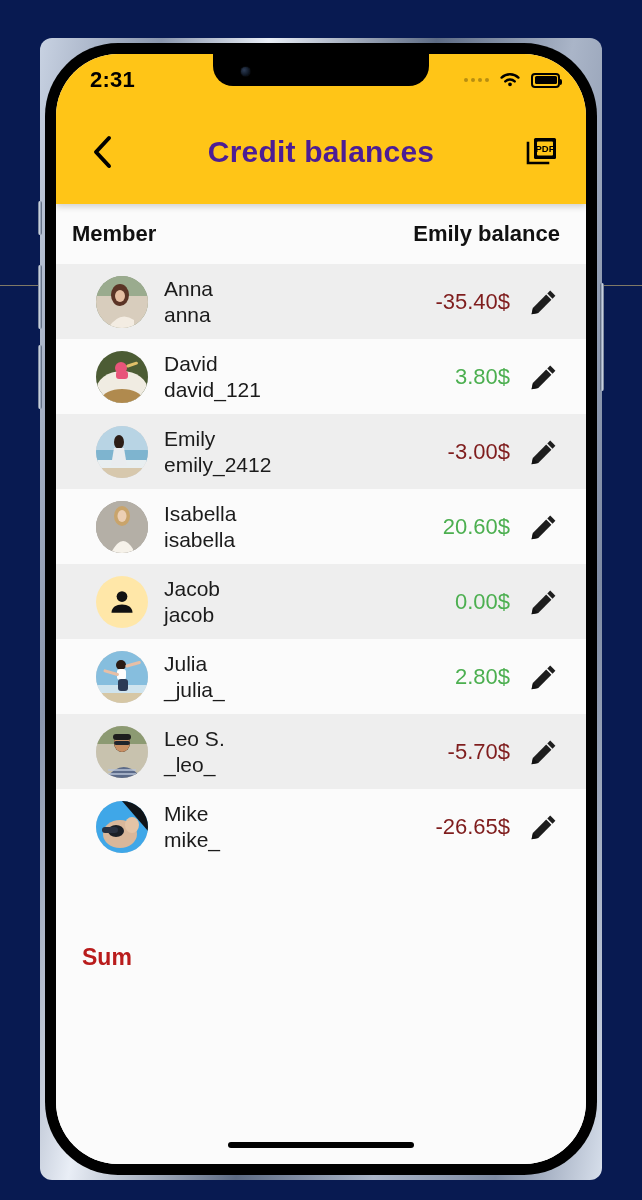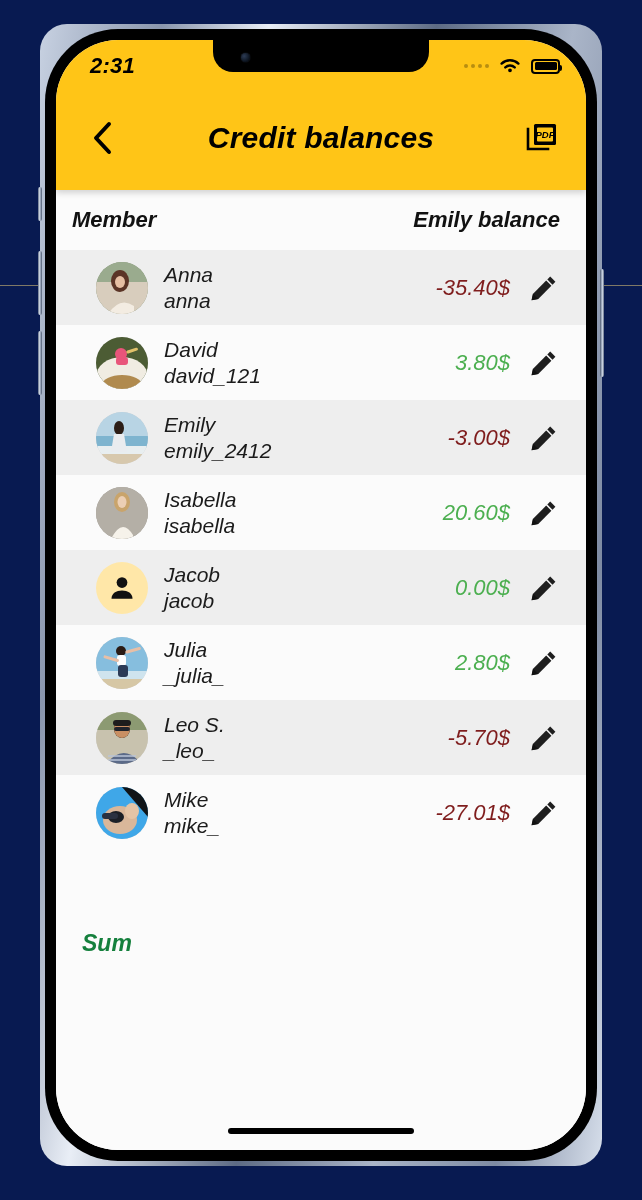--- a/index.html
+++ b/index.html
@@ -25,27 +25,26 @@
     height: 1px;
     background: rgba(226,200,120,.55);
   }
   .bg-line.left  { left: 0;   width: 44px; }
   .bg-line.right { right: 0;  width: 74px; }
 
   
   #device {
     position: absolute;
     left: 40px;
-    top: 24px;
+    top: 38px;
     width: 562px;
     height: 1142px;
-    border-radius: 27px;
+    border-radius: 12px;
     background: linear-gradient(100deg,#c8d2e2 0%,#8a96ad 16%,#e9eef6 30%,#5d6b84 52%,#aab5c8 70%,#7e8ba3 86%,#d7dfeb 100%);
     padding: 5px;
-    font-style: italic;
   }
   #device-inner {
     position: relative;
     width: 100%;
     height: 100%;
     border-radius: 73px;
     background: #000;
     padding: 11px;
   }
   
@@ -164,21 +163,21 @@
     width: 44px; height: 44px;
     display: flex; align-items: center; justify-content: center;
     cursor: pointer;
   }
   #page-title {
     position: absolute;
     left: 0; right: 0;
     text-align: center;
     font-size: 30px;
     font-weight: bold;
-    color: #000000;
+    color: #4c1d95;
     letter-spacing: .2px;
     pointer-events: none;
   }
   #pdf-button {
     margin-left: auto;
     width: 44px; height: 44px;
     display: flex; align-items: center; justify-content: center;
     cursor: pointer;
     z-index: 3;
   }
@@ -264,21 +263,21 @@
 
   #sum-row {
     display: flex;
     align-items: center;
     height: 74px;
     padding: 0 22px 0 26px;
     margin-top: 56px;
     background: #fbfbfb;
   }
   #sum-label {
-    font-size: 23px; font-weight: bold; color: #15803d;
+    font-size: 23px; font-weight: bold; color: #b91c1c;
   }
   #sum-value {
     margin-left: auto;
     font-size: 25px; font-weight: bold;
     color: #f02e1e;
     padding-right: 63px;
   }
 
   #home-indicator {
     position: absolute;
@@ -535,21 +534,21 @@
                     <ellipse cx="24" cy="33" rx="17" ry="14" fill="#d9b79a"></ellipse>
                     <ellipse cx="20" cy="30" rx="8" ry="6" fill="#1b1f26"></ellipse>
                     <rect x="6" y="26" width="16" height="6" rx="3" fill="#2a3140"></rect>
                     <ellipse cx="36" cy="24" rx="7" ry="8" fill="#e4c4a6"></ellipse>
                   </svg>
                 </div>
                 <div class="names">
                   <div class="display">Mike</div>
                   <div class="handle">mike_</div>
                 </div>
-                <div class="amount neg">-27.01$</div>
+                <div class="amount neg">-26.65$</div>
                 <div class="edit-btn">
                   <svg width="28" height="28" viewBox="0 0 28 28">
                     <path d="M20.2 2.6 l5.2 5.2 -2.9 2.9 -5.2 -5.2z" fill="#1e1e1e"></path>
                     <path d="M16.2 6.6 l5.2 5.2 -13.1 13.1 -6.6 1.4 1.4 -6.6z" fill="#1e1e1e"></path>
                     <path d="M2.9 19.7 l5.2 5.2 -6.6 1.4z" fill="#111"></path>
                   </svg>
                 </div>
               </div>
             </div>
 

